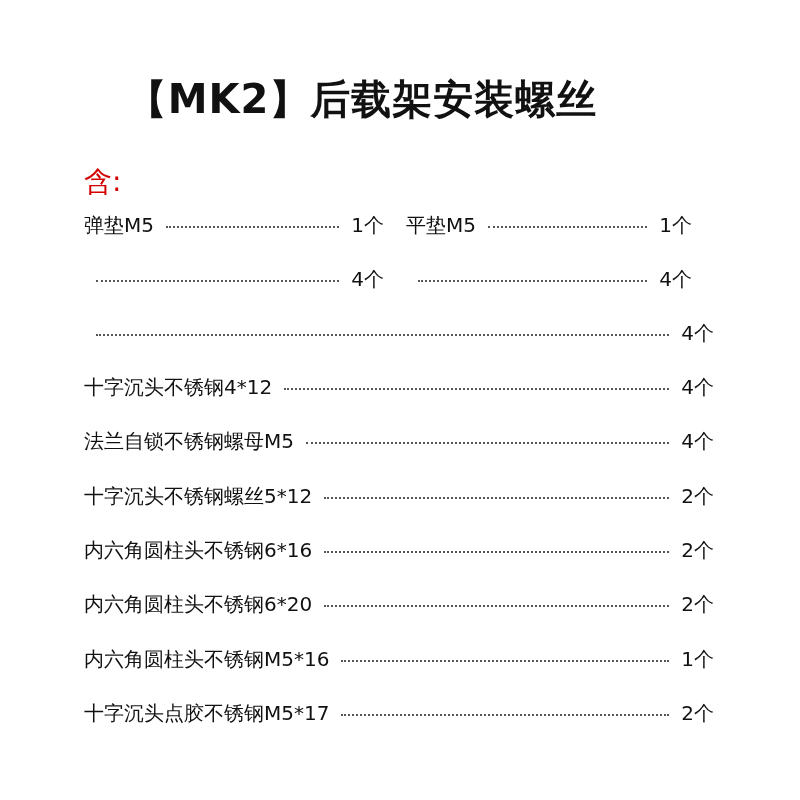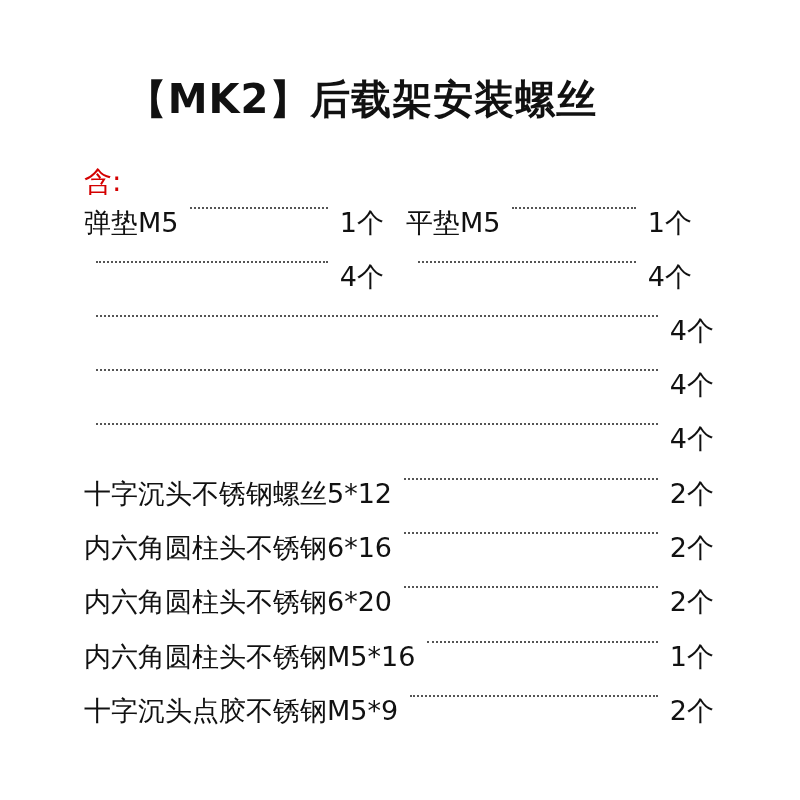--- a/index.html
+++ b/index.html
@@ -8,22 +8,22 @@
     font-family: "DejaVu Sans", "Liberation Sans", sans-serif; color:#111;
   }
   .title {
     position:absolute; top:72px; left:0; width:724px; text-align:center;
     font-size:40px; font-weight:bold; letter-spacing:1px; color:#111;
   }
   .contains {
     position:absolute; top:163px; left:84px; font-size:28px; color:#d40000;
   }
   .row {
-    position:absolute; left:84px; height:40px; display:flex; align-items:flex-start;
-    font-size:27px; color:#111; white-space:nowrap;
+    position:absolute; left:84px; height:40px; display:flex; align-items:center;
+    font-size:20px; color:#111; white-space:nowrap;
   }
   .row .name { flex:0 0 auto; }
   .row .leader {
     flex:1 1 auto; margin:0 12px; height:0; border-bottom:2px dotted #555; transform:translateY(2px);
   }
   .row .qty { flex:0 0 auto; text-align:right; }
   .row.full { width:630px; }
   .row.half { width:300px; }
   .row.half2 { left:406px; width:286px; }
 </style>
@@ -50,24 +50,26 @@
 <div class="row half2" style="top:259px;">
   <span class="leader"></span>
   <span class="qty">4个</span>
 </div>
 
 <div class="row full" style="top:313px;">
   <span class="leader"></span>
   <span class="qty">4个</span>
 </div>
 <div class="row full" style="top:367px;">
+  <span class="name">十字沉头不锈钢4*12</span>
   <span class="leader"></span>
   <span class="qty">4个</span>
 </div>
 <div class="row full" style="top:421px;">
+  <span class="name">法兰自锁不锈钢螺母M5</span>
   <span class="leader"></span>
   <span class="qty">4个</span>
 </div>
 <div class="row full" style="top:476px;">
   <span class="name">十字沉头不锈钢螺丝5*12</span>
   <span class="leader"></span>
   <span class="qty">2个</span>
 </div>
 <div class="row full" style="top:530px;">
   <span class="name">内六角圆柱头不锈钢6*16</span>
@@ -78,16 +80,16 @@
   <span class="name">内六角圆柱头不锈钢6*20</span>
   <span class="leader"></span>
   <span class="qty">2个</span>
 </div>
 <div class="row full" style="top:639px;">
   <span class="name">内六角圆柱头不锈钢M5*16</span>
   <span class="leader"></span>
   <span class="qty">1个</span>
 </div>
 <div class="row full" style="top:693px;">
-  <span class="name">十字沉头点胶不锈钢M5*9</span>
+  <span class="name">十字沉头点胶不锈钢M5*17</span>
   <span class="leader"></span>
   <span class="qty">2个</span>
 </div>
 
 </body></html>

